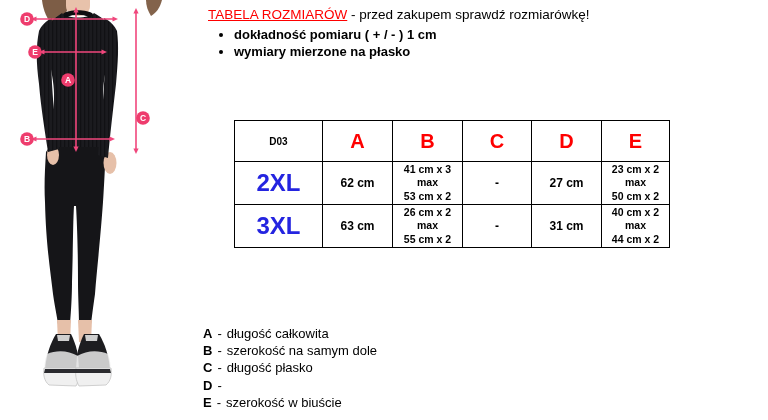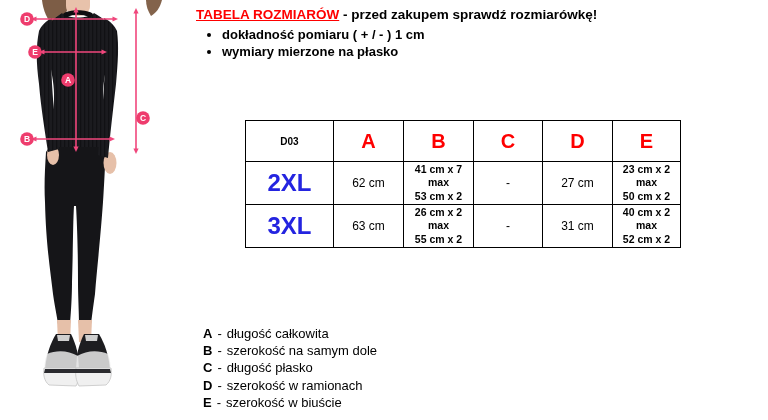--- a/index.html
+++ b/index.html
@@ -12,46 +12,46 @@
     font-family: "Liberation Sans", sans-serif;
     color: #000;
     overflow: hidden;
   }
 
   
   .figure-wrap { position: absolute; left: 0; top: 0; width: 195px; height: 420px; }
 
   
   .page-title {
-    position: absolute; left: 196px; top: 7px;
-    font-size: 13.5px; font-weight: bold; white-space: nowrap;
+    position: absolute; left: 208px; top: 7px;
+    font-size: 13.5px; font-weight: normal; white-space: nowrap;
   }
   .page-title .red { color: #fe0000; text-decoration: underline; }
 
   .bullets {
-    position: absolute; left: 209px; top: 26px;
+    position: absolute; left: 221px; top: 26px;
     margin: 0; padding-left: 13px;
     font-size: 13px; font-weight: bold;
   }
   .bullets li { line-height: 17px; }
 
   
   .size-table {
-    position: absolute; left: 245px; top: 120px;
+    position: absolute; left: 234px; top: 120px;
     border-collapse: collapse; table-layout: fixed;
   }
   .size-table th, .size-table td {
     border: 1px solid #000; text-align: center; vertical-align: middle; padding: 0;
   }
   .size-table thead tr { height: 41px; }
   .size-table tbody tr { height: 43px; }
   .th-code { font-size: 10px; font-weight: bold; color: #000; }
   .th-letter { font-size: 20px; font-weight: bold; color: #fe0000; }
   .td-size { font-size: 24px; font-weight: bold; color: #2424e0; }
-  .td-val { font-size: 12px; font-weight: normal; }
+  .td-val { font-size: 12px; font-weight: bold; }
   .td-val3 { font-size: 10.5px; font-weight: bold; }
   .td-val3 div { line-height: 13.5px; }
 
   
   .legend { position: absolute; left: 203px; top: 325px; font-size: 13px; }
   .legend-row { display: flex; gap: 5px; line-height: 17.2px; }
   .legend-letter { font-weight: bold; }
 
   
   .marker-letter {
@@ -179,21 +179,21 @@
         <th class="th-letter">C</th>
         <th class="th-letter">D</th>
         <th class="th-letter">E</th>
       </tr>
     </thead>
     <tbody>
       <tr>
         <td class="td-size">2XL</td>
         <td class="td-val">62 cm</td>
         <td class="td-val3">
-          <div>41 cm x 7</div>
+          <div>41 cm x 3</div>
           <div>max</div>
           <div>53 cm x 2</div>
         </td>
         <td class="td-val">-</td>
         <td class="td-val">27 cm</td>
         <td class="td-val3">
           <div>23 cm x 2</div>
           <div>max</div>
           <div>50 cm x 2</div>
         </td>
@@ -204,21 +204,21 @@
         <td class="td-val3">
           <div>26 cm x 2</div>
           <div>max</div>
           <div>55 cm x 2</div>
         </td>
         <td class="td-val">-</td>
         <td class="td-val">31 cm</td>
         <td class="td-val3">
           <div>40 cm x 2</div>
           <div>max</div>
-          <div>52 cm x 2</div>
+          <div>44 cm x 2</div>
         </td>
       </tr>
     </tbody>
   </table>
 
   <div class="legend">
     <div class="legend-row">
       <span class="legend-letter">A</span>
       <span>-</span>
       <span>długość całkowita</span>
@@ -229,21 +229,20 @@
       <span>szerokość na samym dole</span>
     </div>
     <div class="legend-row">
       <span class="legend-letter">C</span>
       <span>-</span>
       <span>długość płasko</span>
     </div>
     <div class="legend-row">
       <span class="legend-letter">D</span>
       <span>-</span>
-      <span>szerokość w ramionach</span>
     </div>
     <div class="legend-row">
       <span class="legend-letter">E</span>
       <span>-</span>
       <span>szerokość w biuście</span>
     </div>
   </div>
 
 </div>
 

